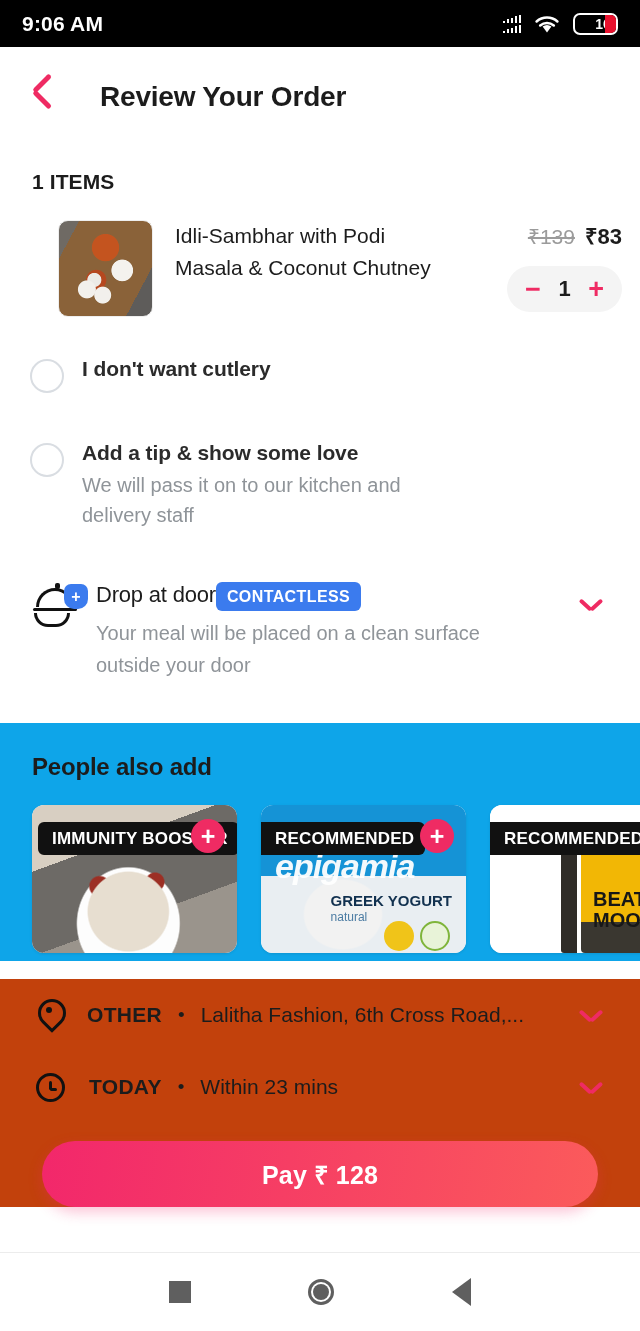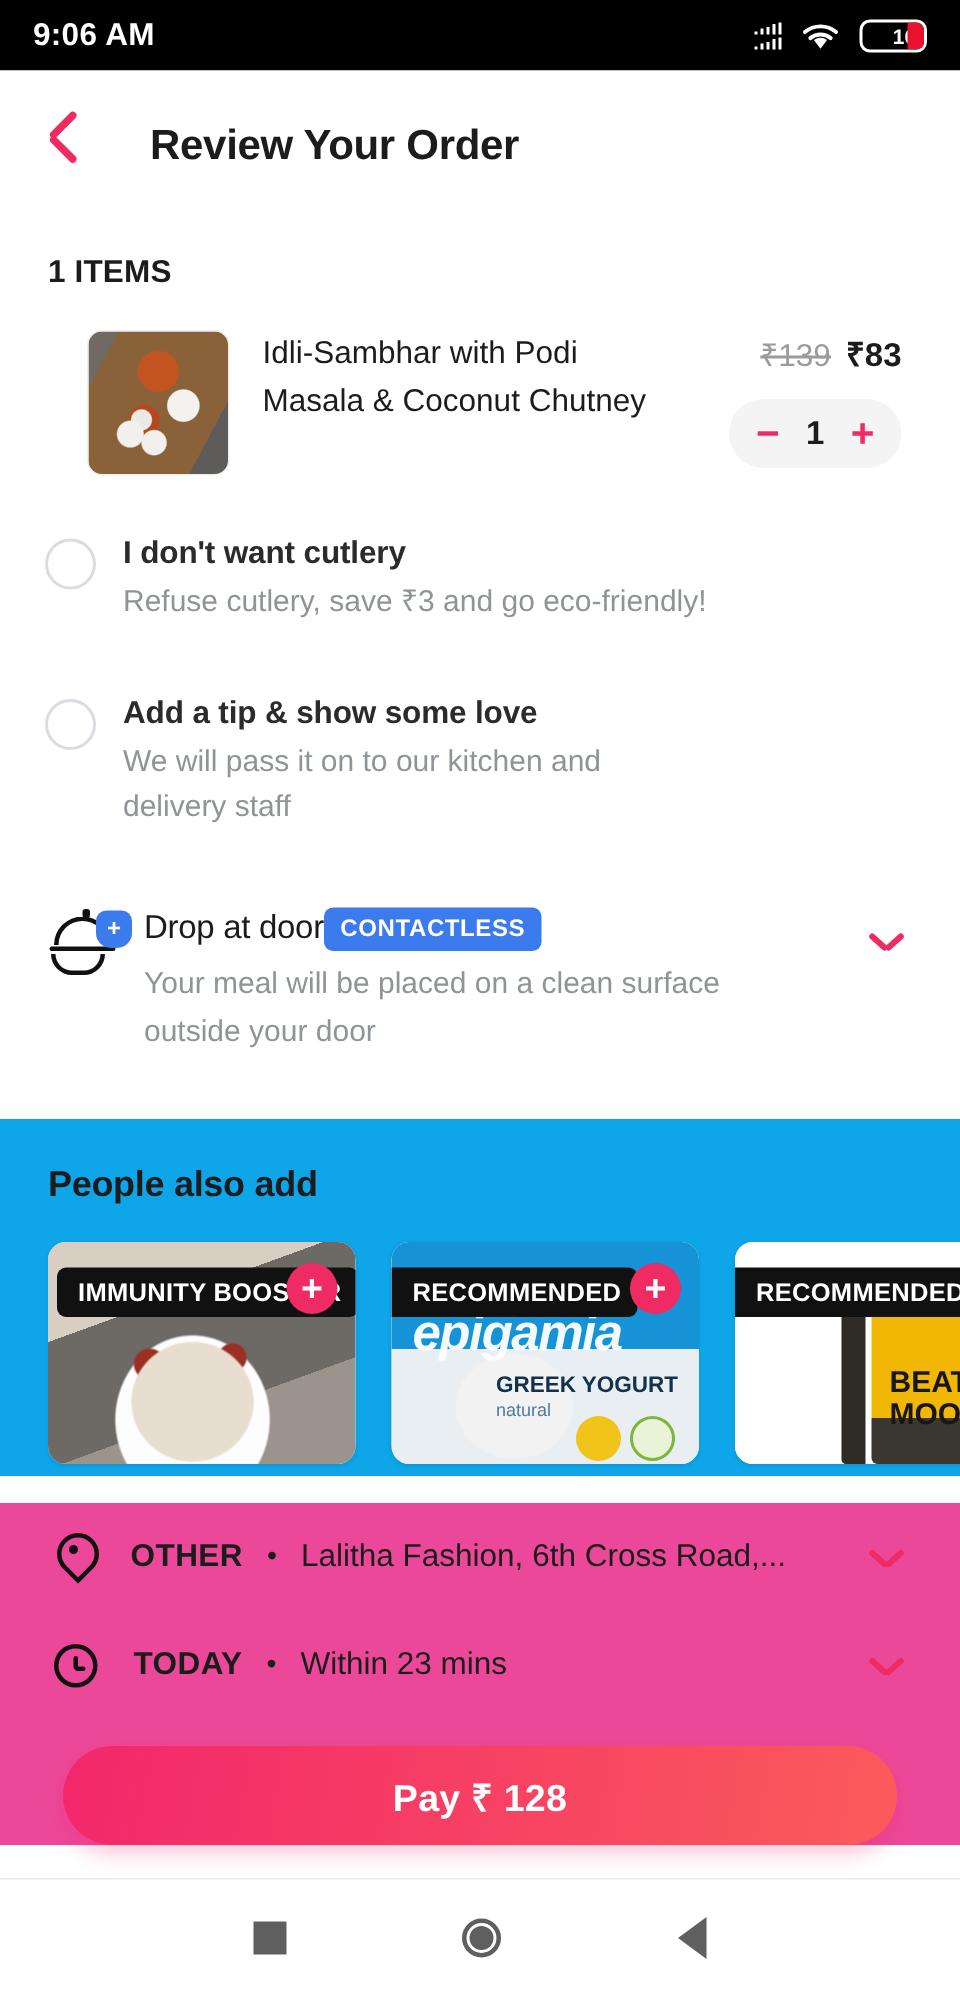--- a/index.html
+++ b/index.html
@@ -71,21 +71,21 @@
       radial-gradient(circle at 40% 62%, #b5481f 0 12%, transparent 13%),
       radial-gradient(circle at 68% 52%, #f4f2ee 0 13%, transparent 14%),
       radial-gradient(circle at 50% 28%, #c4541f 0 16%, transparent 17%),
       linear-gradient(118deg, #6f6a64 0 14%, #8a6239 14% 82%, #5e5c5a 82%);
     border:1px solid #eee;
   }
   .item-name {
     margin-left:22px; font-size:21px; line-height:32px; color:#1c1c1c; max-width:260px;
   }
   .item-right {
-    position:absolute; right:39px; top:26px;
+    position:absolute; right:18px; top:26px;
     display:flex; flex-direction:column; align-items:flex-end;
   }
   .price-line { display:flex; align-items:baseline; gap:10px; }
   .price-old { font-size:21px; color:#9b9b9b; text-decoration:line-through; }
   .price-new { font-size:22px; color:#1c1c1c; font-weight:bold; }
   .stepper {
     margin-top:16px; background:#f4f4f4; border-radius:26px;
     width:115px; height:46px; display:flex; align-items:center;
     justify-content:space-between; padding:0 18px;
   }
@@ -199,21 +199,21 @@
     padding:7px 11px 6px 14px; border-radius:0 6px 6px 0; white-space:nowrap;
   }
   .card-tag.inset { left:6px; border-radius:6px; }
   .card-plus {
     position:absolute; right:12px; top:14px; width:34px; height:34px; border-radius:50%;
     background:#ef2b63; color:#fff; font-size:25px; font-weight:bold;
     display:flex; align-items:center; justify-content:center; line-height:1; cursor:pointer;
   }
 
   
-  .footer { background:#ec4899; }
+  .footer { background:#c2410c; }
   .f-row { display:flex; align-items:center; padding:0 36px; height:72px; position:relative; }
   .f-row.addr { margin-top:18px; }
   .pin-icon { width:27px; height:33px; position:relative; flex:none; }
   .pin-icon::before {
     content:""; position:absolute; left:2px; top:0; width:22px; height:22px;
     border:3px solid #111; border-radius:50% 50% 50% 0; transform:rotate(-45deg);
   }
   .pin-icon::after {
     content:""; position:absolute; left:10px; top:8px; width:6px; height:6px;
     background:#111; border-radius:50%;
@@ -316,21 +316,20 @@
       <span class="step-qty">1</span>
       <span class="step-btn">+</span>
     </div>
   </div>
 </div>
 
 <div class="opt-row">
   <div class="check-circle"></div>
   <div class="opt-text">
     <div class="opt-title">I don't want cutlery</div>
-    <div class="opt-sub">Refuse cutlery, save ₹3 and go eco-friendly!</div>
   </div>
 </div>
 
 <div class="opt-row second">
   <div class="check-circle"></div>
   <div class="opt-text">
     <div class="opt-title">Add a tip &amp; show some love</div>
     <div class="opt-sub" style="max-width:330px">We will pass it on to our kitchen and delivery staff</div>
   </div>
 </div>

